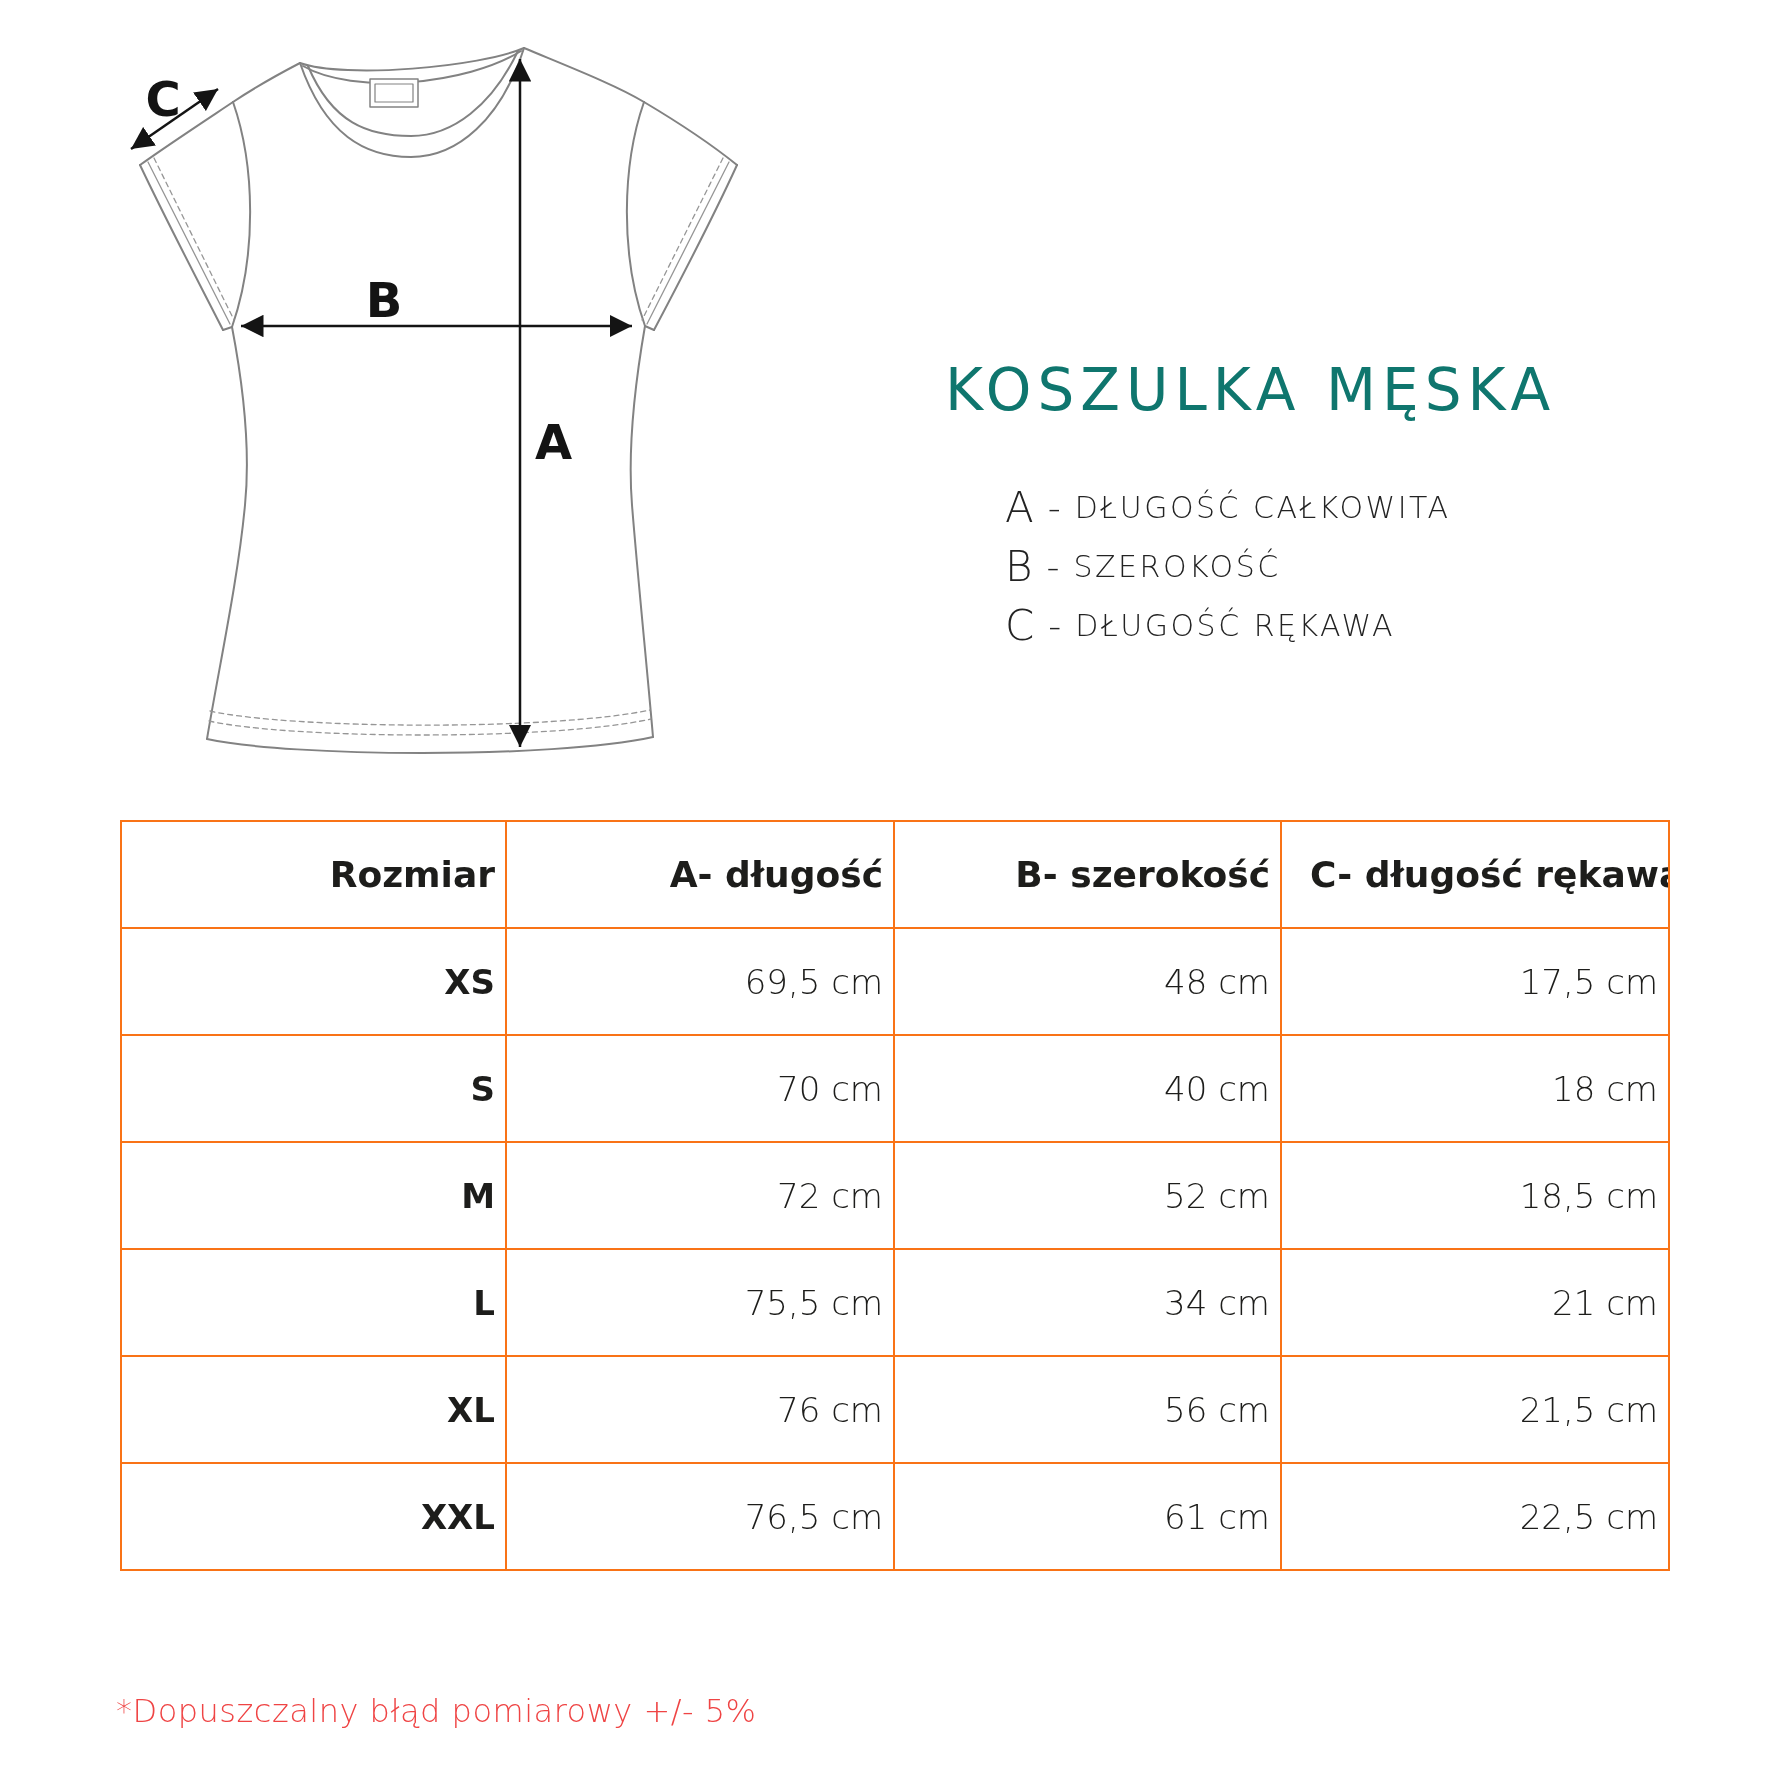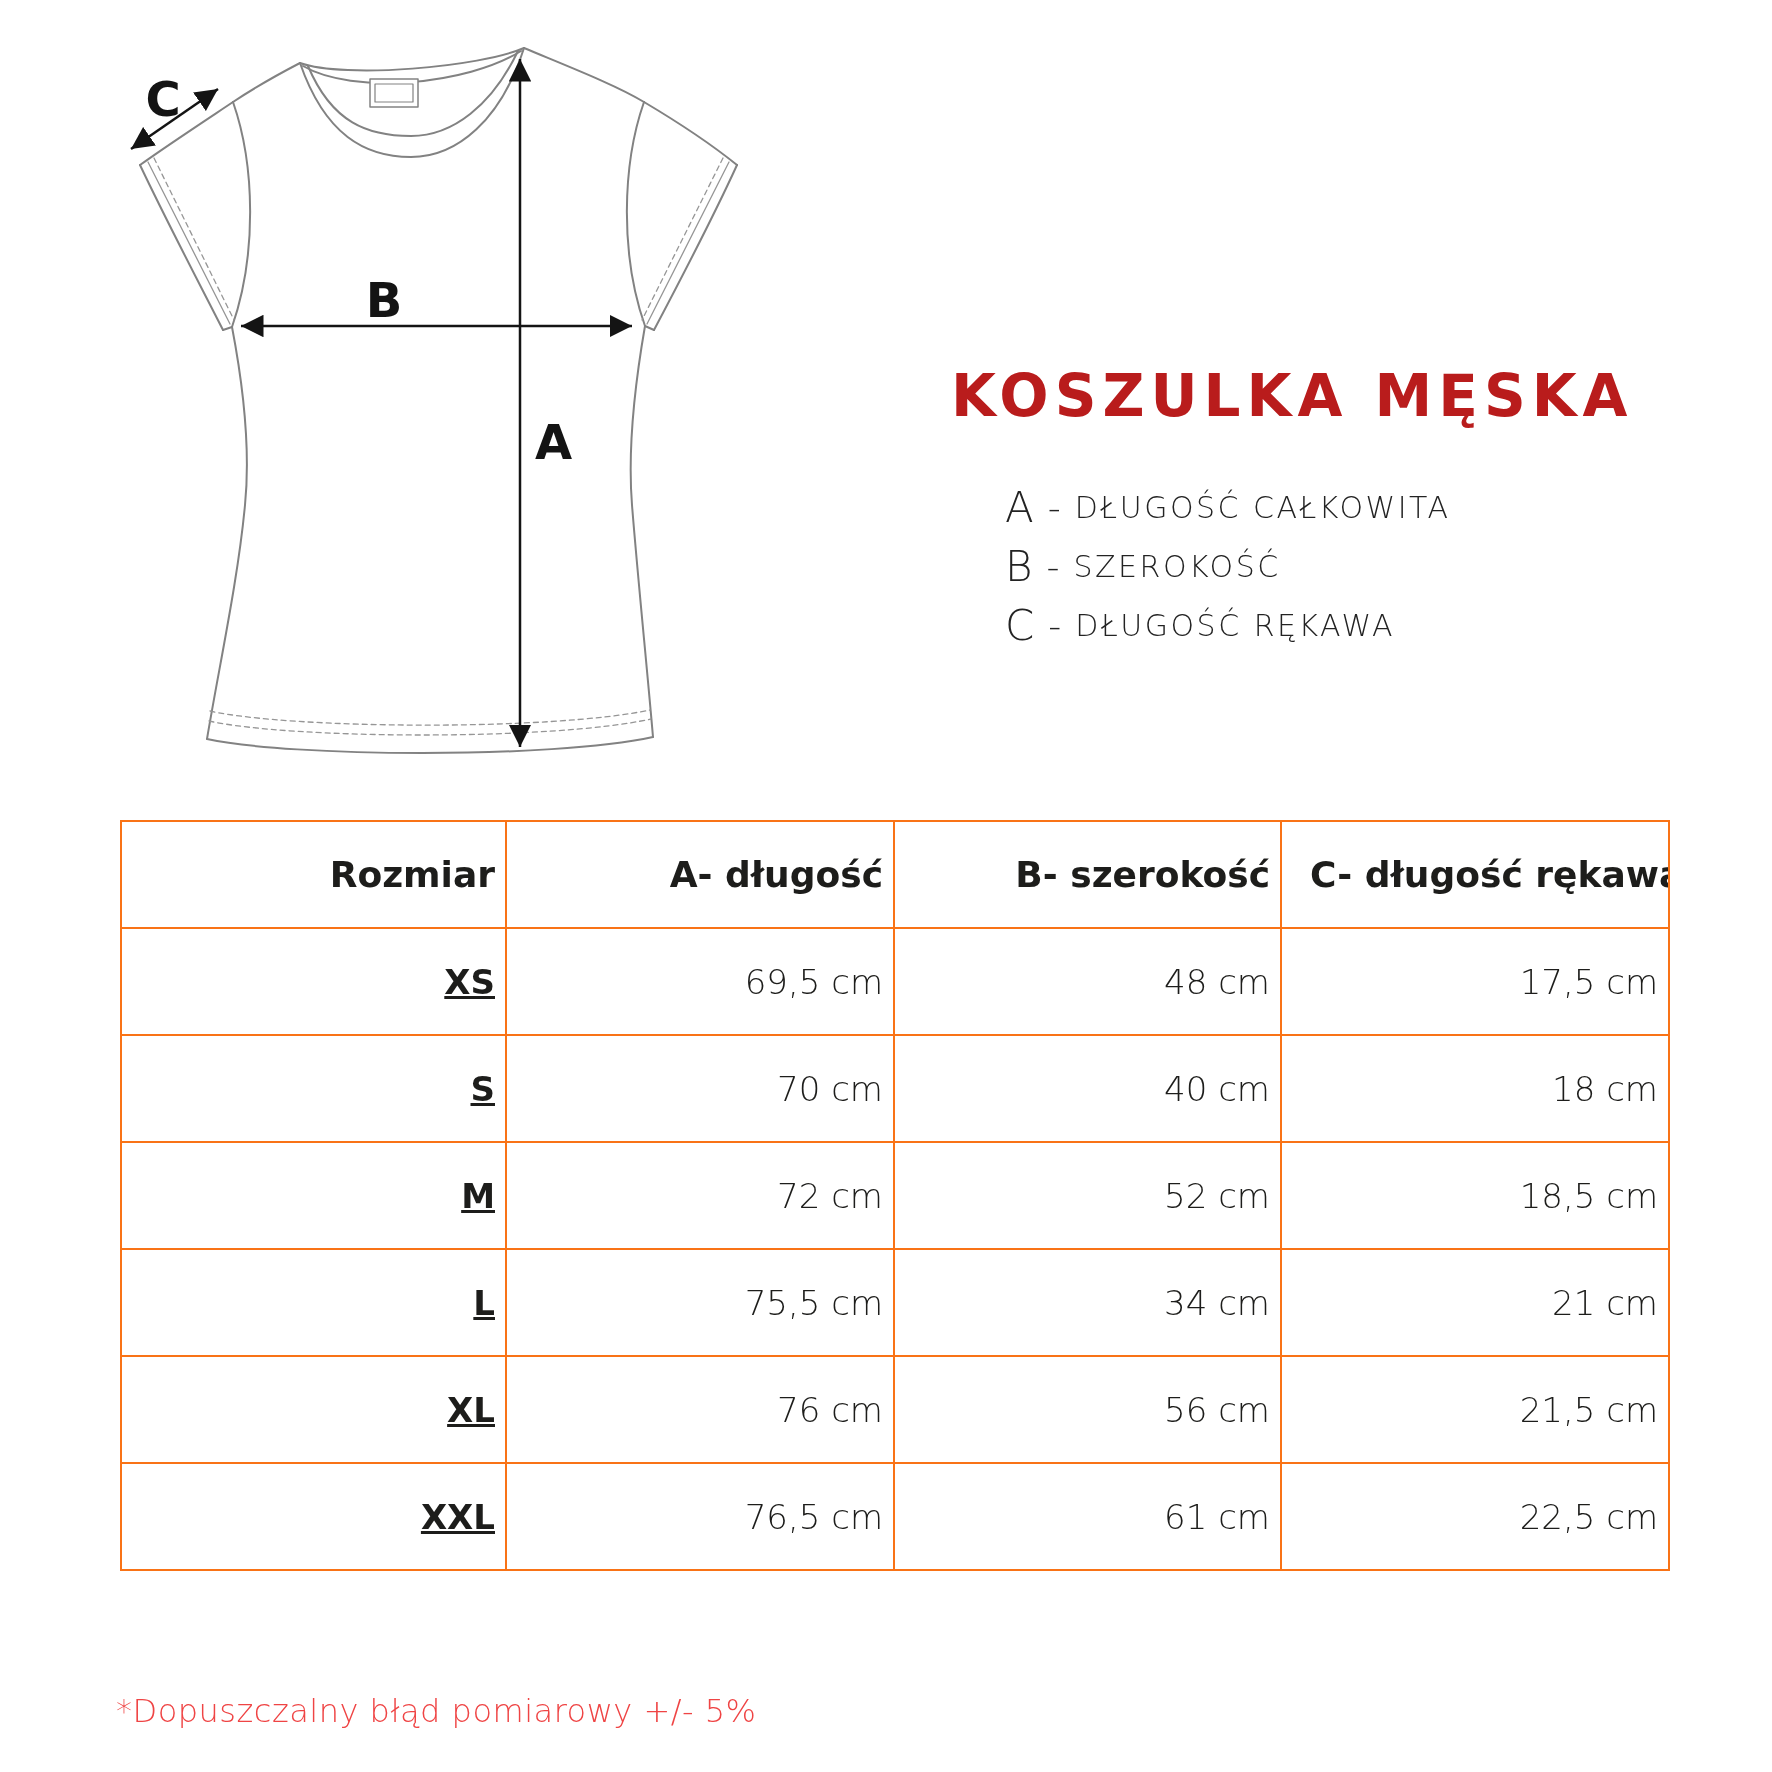--- a/index.html
+++ b/index.html
@@ -13,23 +13,23 @@
   }
   
   .diagram{position:absolute;left:95px;top:35px;width:700px;height:730px;}
   
   .page-title{
     position:absolute;left:1056px;top:90px;margin:0;
     font-size:42px;font-weight:700;letter-spacing:3px;
     color:#1d1d1b;white-space:nowrap;
   }
   .product-title{
-    position:absolute;left:945px;top:356px;margin:6px;
-    font-size:58px;font-weight:700;letter-spacing:6px;
-    color:#b91c1c;white-space:nowrap;
+    position:absolute;left:945px;top:356px;margin:0;
+    font-size:58px;font-weight:400;letter-spacing:6px;
+    color:#0f766e;white-space:nowrap;
   }
   .legend{
     position:absolute;left:1005px;top:478px;margin:0;padding:0;
     list-style:none;
   }
   .legend li{
     height:59px;display:flex;align-items:center;
     font-weight:300;color:#232323;white-space:nowrap;
   }
   .legend .letter{font-size:42px;font-weight:300;}
@@ -42,21 +42,21 @@
   }
   .size-table th,.size-table td{
     border:2px solid #f97316;
     height:107px;box-sizing:border-box;
     padding:0 10px 0 28px;
     text-align:right;vertical-align:middle;
     overflow:hidden;white-space:nowrap;
   }
   .size-table th{font-size:36px;font-weight:700;}
   .size-table td{font-size:34px;font-weight:300;}
-  .size-table td.size-col{font-weight:700;text-decoration:underline;}
+  .size-table td.size-col{font-weight:700;}
   
   .footnote{
     position:absolute;left:116px;top:1692px;margin:0;
     font-size:32px;font-weight:300;letter-spacing:0.5px;color:#ef4444;
   }
 </style>
 </head>
 <body>
 
 <div class="page">

